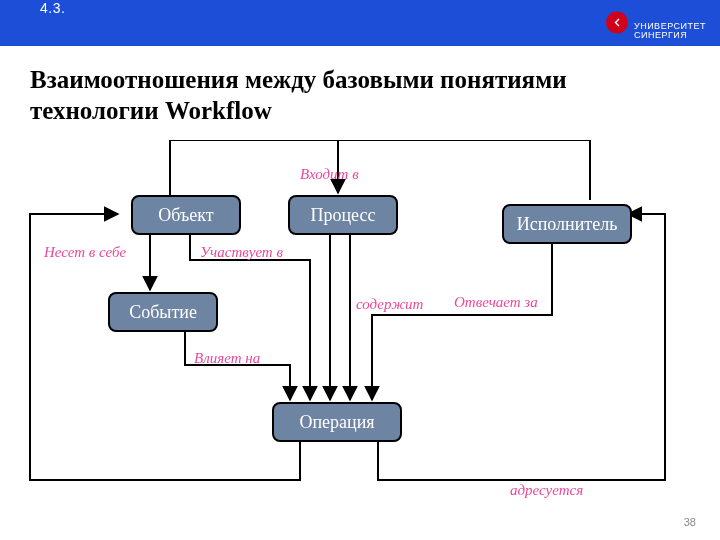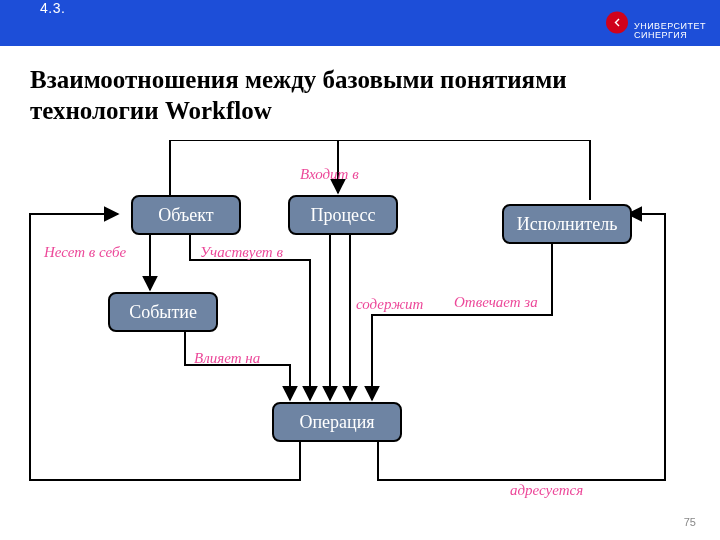--- a/index.html
+++ b/index.html
@@ -145,13 +145,13 @@
 
   <span class="label" style="left:300px; top:26px;">Входит в</span>
   <span class="label" style="left:44px; top:104px;">Несет в себе</span>
   <span class="label" style="left:200px; top:104px;">Участвует в</span>
   <span class="label" style="left:356px; top:124px;margin-top:32px;">содержит</span>
   <span class="label" style="left:454px; top:154px;">Отвечает за</span>
   <span class="label" style="left:194px; top:210px;">Влияет на</span>
   <span class="label" style="left:510px; top:342px;">адресуется</span>
 </div>
 
-<div class="pagenum">75</div>
+<div class="pagenum">38</div>
 
 </body></html>

